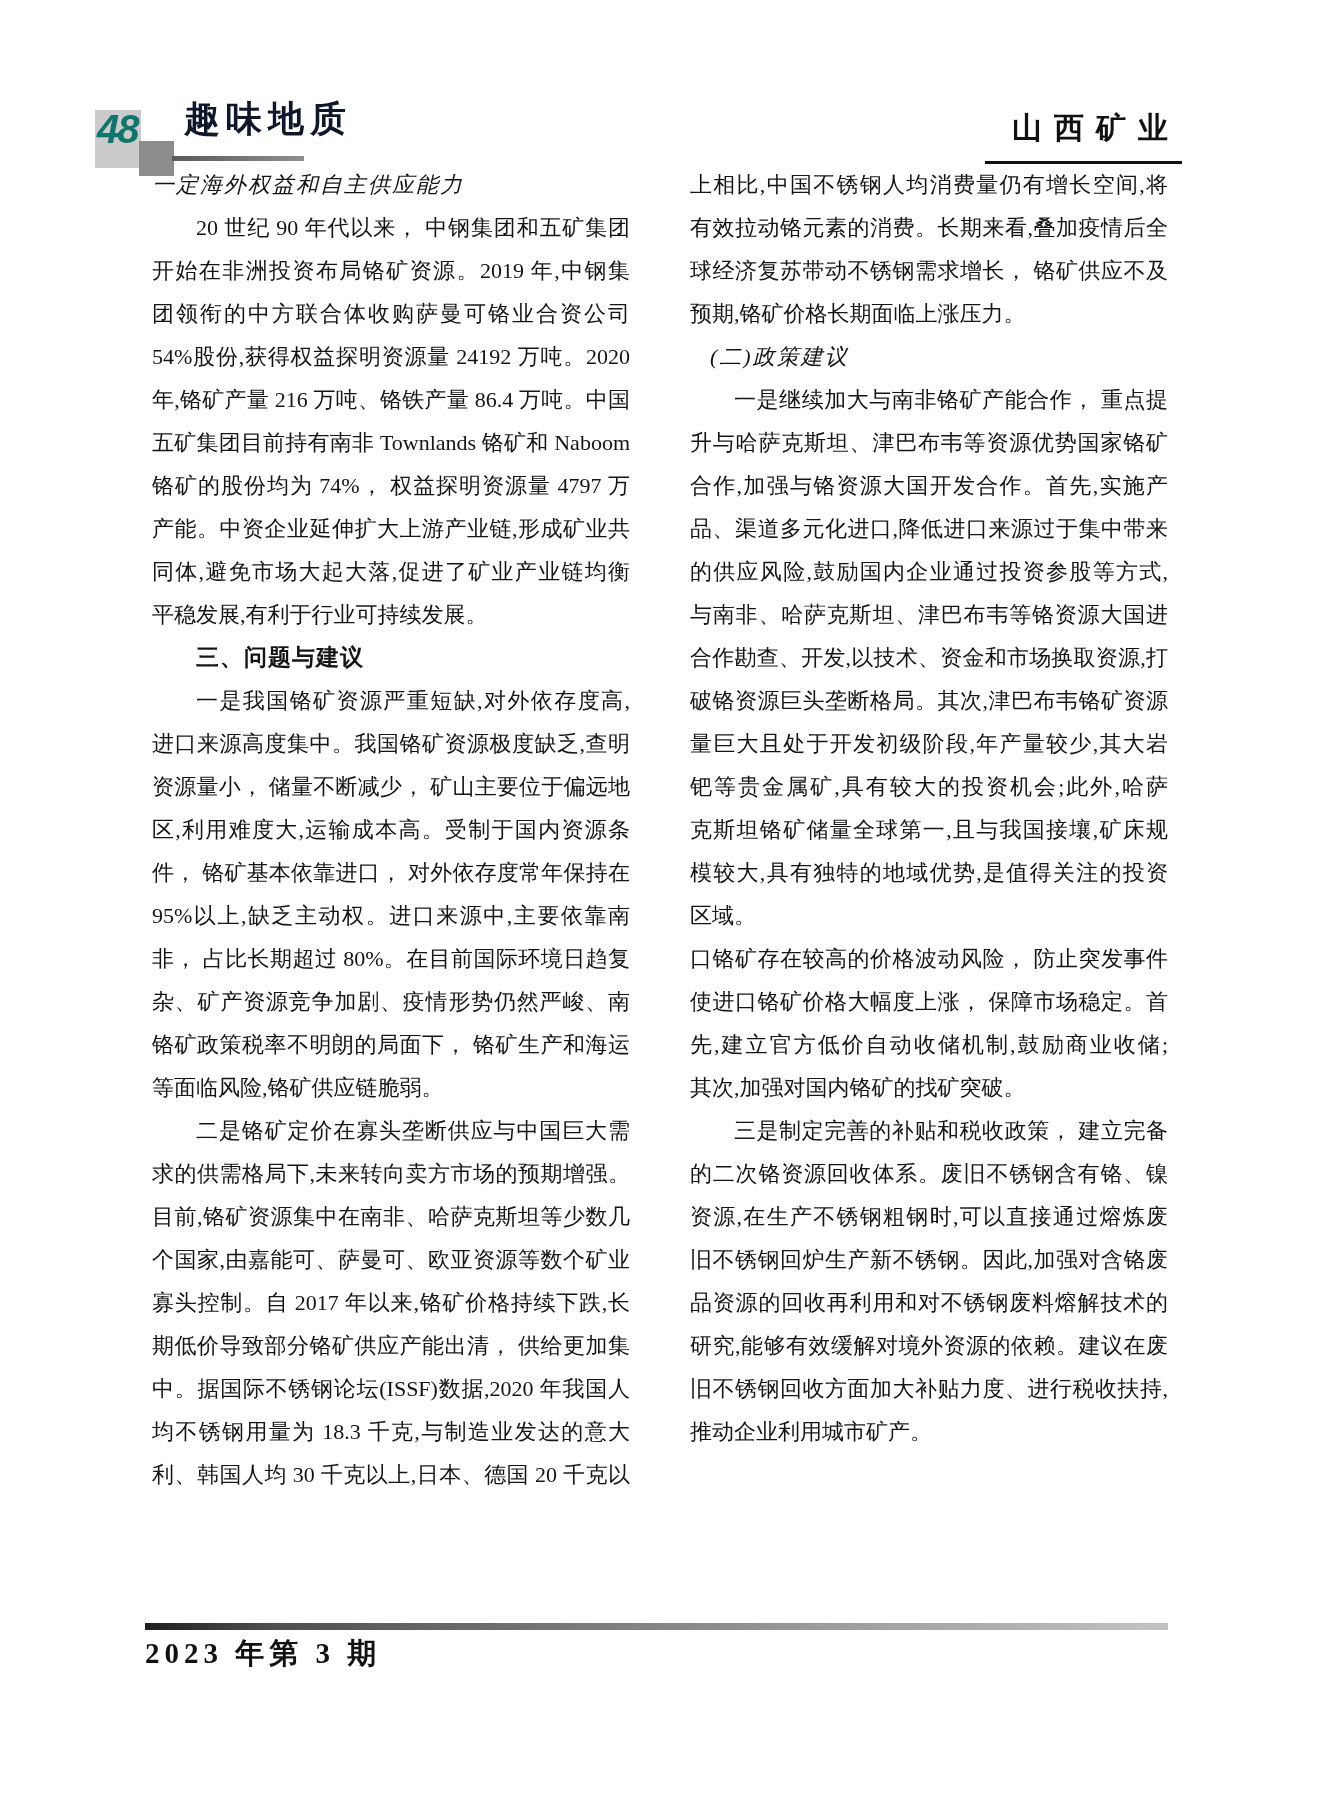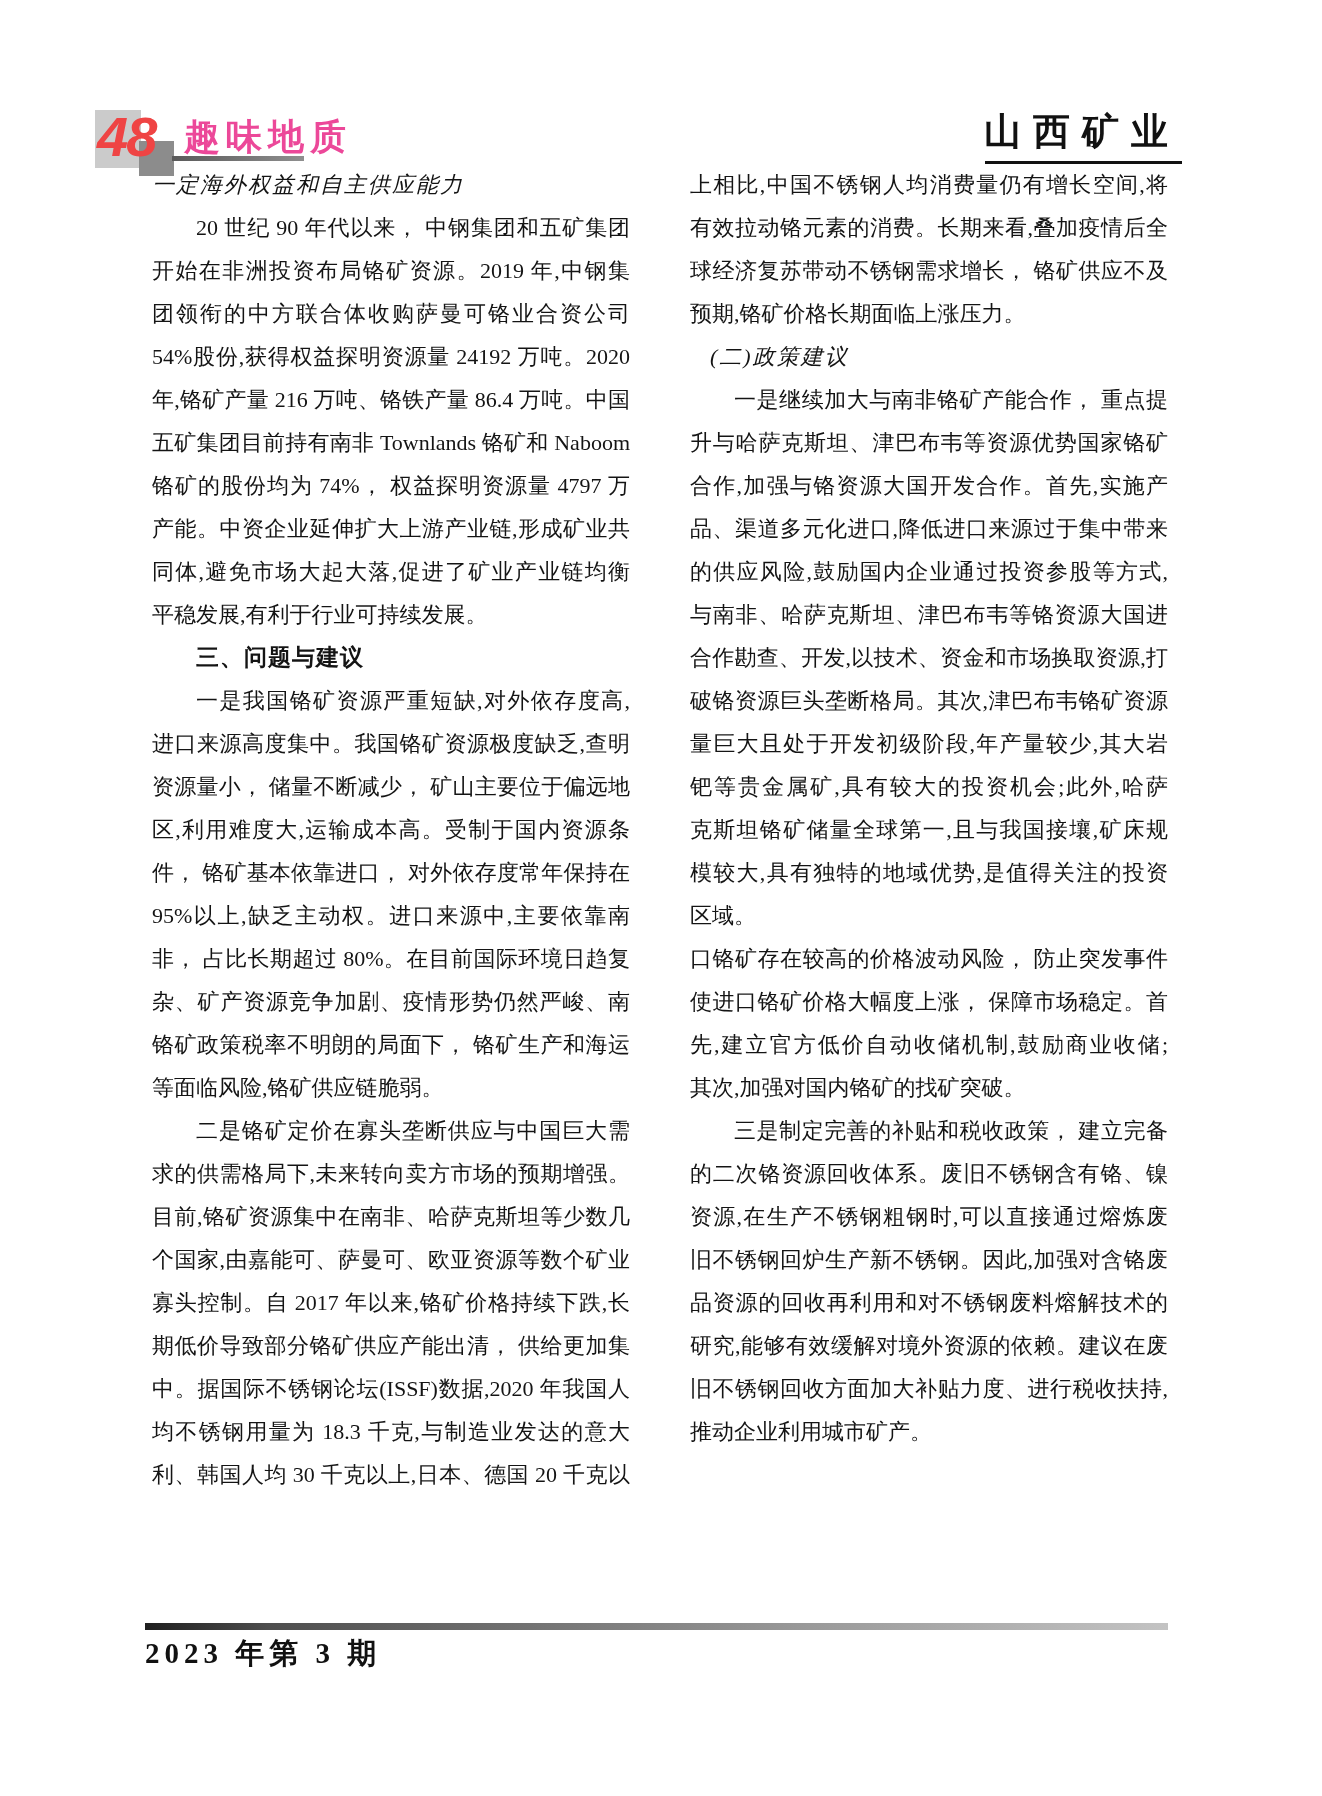--- a/index.html
+++ b/index.html
@@ -10,32 +10,32 @@
     font-family:"Liberation Serif","DejaVu Serif",serif;
     color:#1a1a1a;
     overflow:hidden;
   }
   
   .box-light{position:absolute;left:95px;top:110px;width:46px;height:58px;background:#cbcbcb;}
   .box-dark{position:absolute;left:139px;top:141px;width:35px;height:35px;background:#8c8c8c;}
   .pagenum{
     position:absolute;left:97px;top:109px;
     font-family:"Liberation Sans","DejaVu Sans",sans-serif;
-    font-weight:700;font-style:italic;font-size:56px;line-height:1;
-    letter-spacing:-2px;color:#ef4444;
+    font-weight:700;font-style:italic;font-size:40px;line-height:1;
+    letter-spacing:-2px;color:#0f766e;
   }
   .header-rule-left{position:absolute;left:172px;top:156px;width:132px;height:5px;
     background:linear-gradient(to right,#5a5a5a,#8f8f8f);}
   .section-title{
-    position:absolute;left:184px;top:116px;
-    font-size:36px;font-weight:600;letter-spacing:6px;color:#ec4899;line-height:1.2;
+    position:absolute;left:184px;top:98px;
+    font-size:36px;font-weight:600;letter-spacing:6px;color:#0f172a;line-height:1.2;
   }
   .journal-title{
     position:absolute;right:142px;top:110px;
-    font-size:37px;font-weight:600;letter-spacing:12px;color:#111;line-height:1.2;
+    font-size:30px;font-weight:600;letter-spacing:12px;color:#111;line-height:1.2;
   }
   .journal-underline{position:absolute;left:985px;top:161px;width:197px;height:3px;background:#111;}
   
   .col{position:absolute;top:163px;width:478px;font-size:22px;color:#141414;}
   .col-left{left:152px;}
   .col-right{left:690px;}
   .line{
     height:43px;line-height:43px;overflow:hidden;
     text-align:justify;text-align-last:justify;
   }

